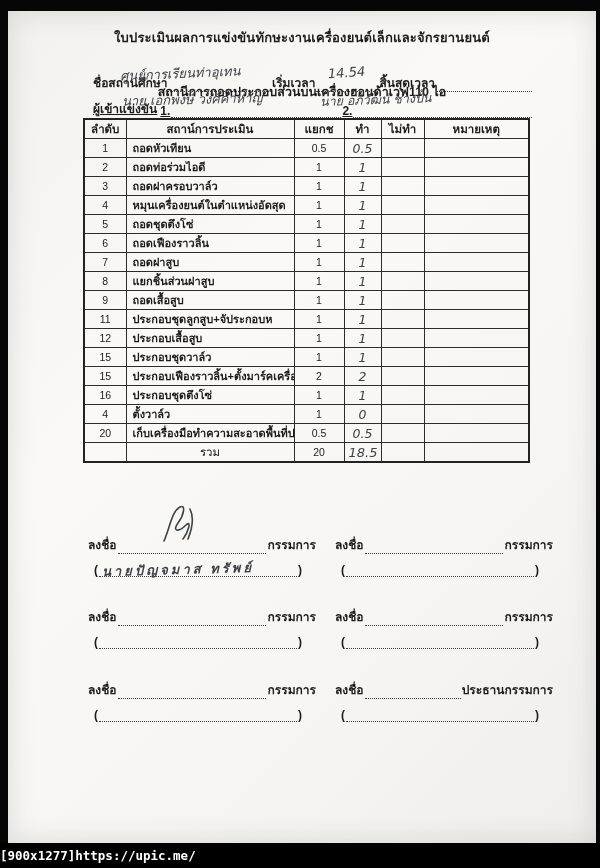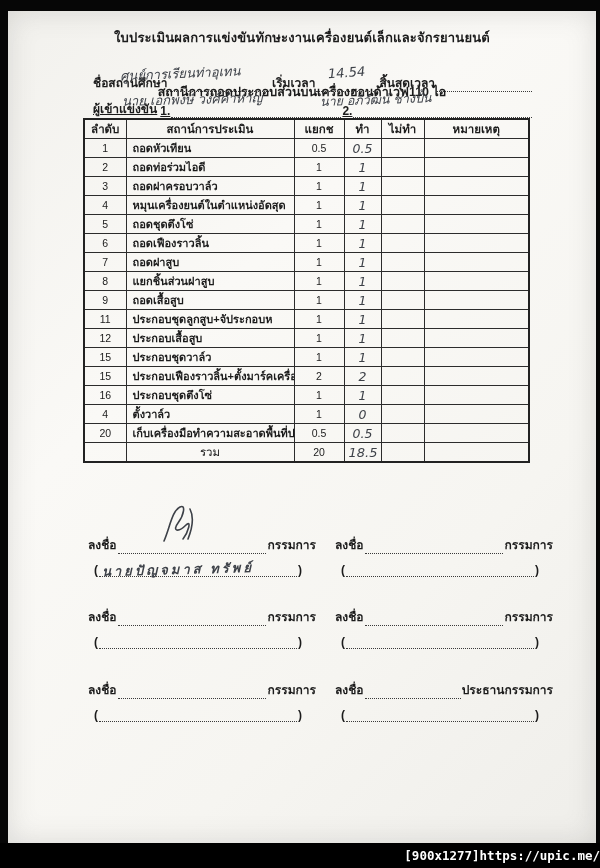--- a/index.html
+++ b/index.html
@@ -49,21 +49,21 @@
   .sb2{left:327px;top:524px;width:218px;}
   .sb3{left:80px;top:596px;}
   .sb4{left:327px;top:596px;width:218px;}
   .sb5{left:80px;top:669px;}
   .sb6{left:327px;top:669px;width:218px;}
   .sig-squiggle{position:absolute;left:62px;top:-32px;pointer-events:none;}
   .sig-name{position:absolute;left:14px;top:-4px;font-size:13px;font-style:italic;
             color:#3d4148;transform:rotate(-1.5deg);white-space:nowrap;letter-spacing:3px;}
   
   #wm-bar{position:absolute;left:0;top:843px;width:600px;height:25px;background:#000;
-          display:flex;align-items:center;justify-content:flex-end;box-sizing:border-box;}
+          display:flex;align-items:center;justify-content:flex-start;padding-right:6px;box-sizing:border-box;}
   #wm-text{color:#fff;font-family:"DejaVu Sans Mono",monospace;font-size:12.5px;font-weight:bold;}
 </style>
 </head>
 <body>
 
 <div id="stage">
   <div id="paper">
 
     <div class="doc-title">ใบประเมินผลการแข่งขันทักษะงานเครื่องยนต์เล็กและจักรยานยนต์</div>
     <div class="doc-subtitle">สถานีการถอดประกอบส่วนบนเครื่องฮอนด้าเวฟ110 ไอ</div>

